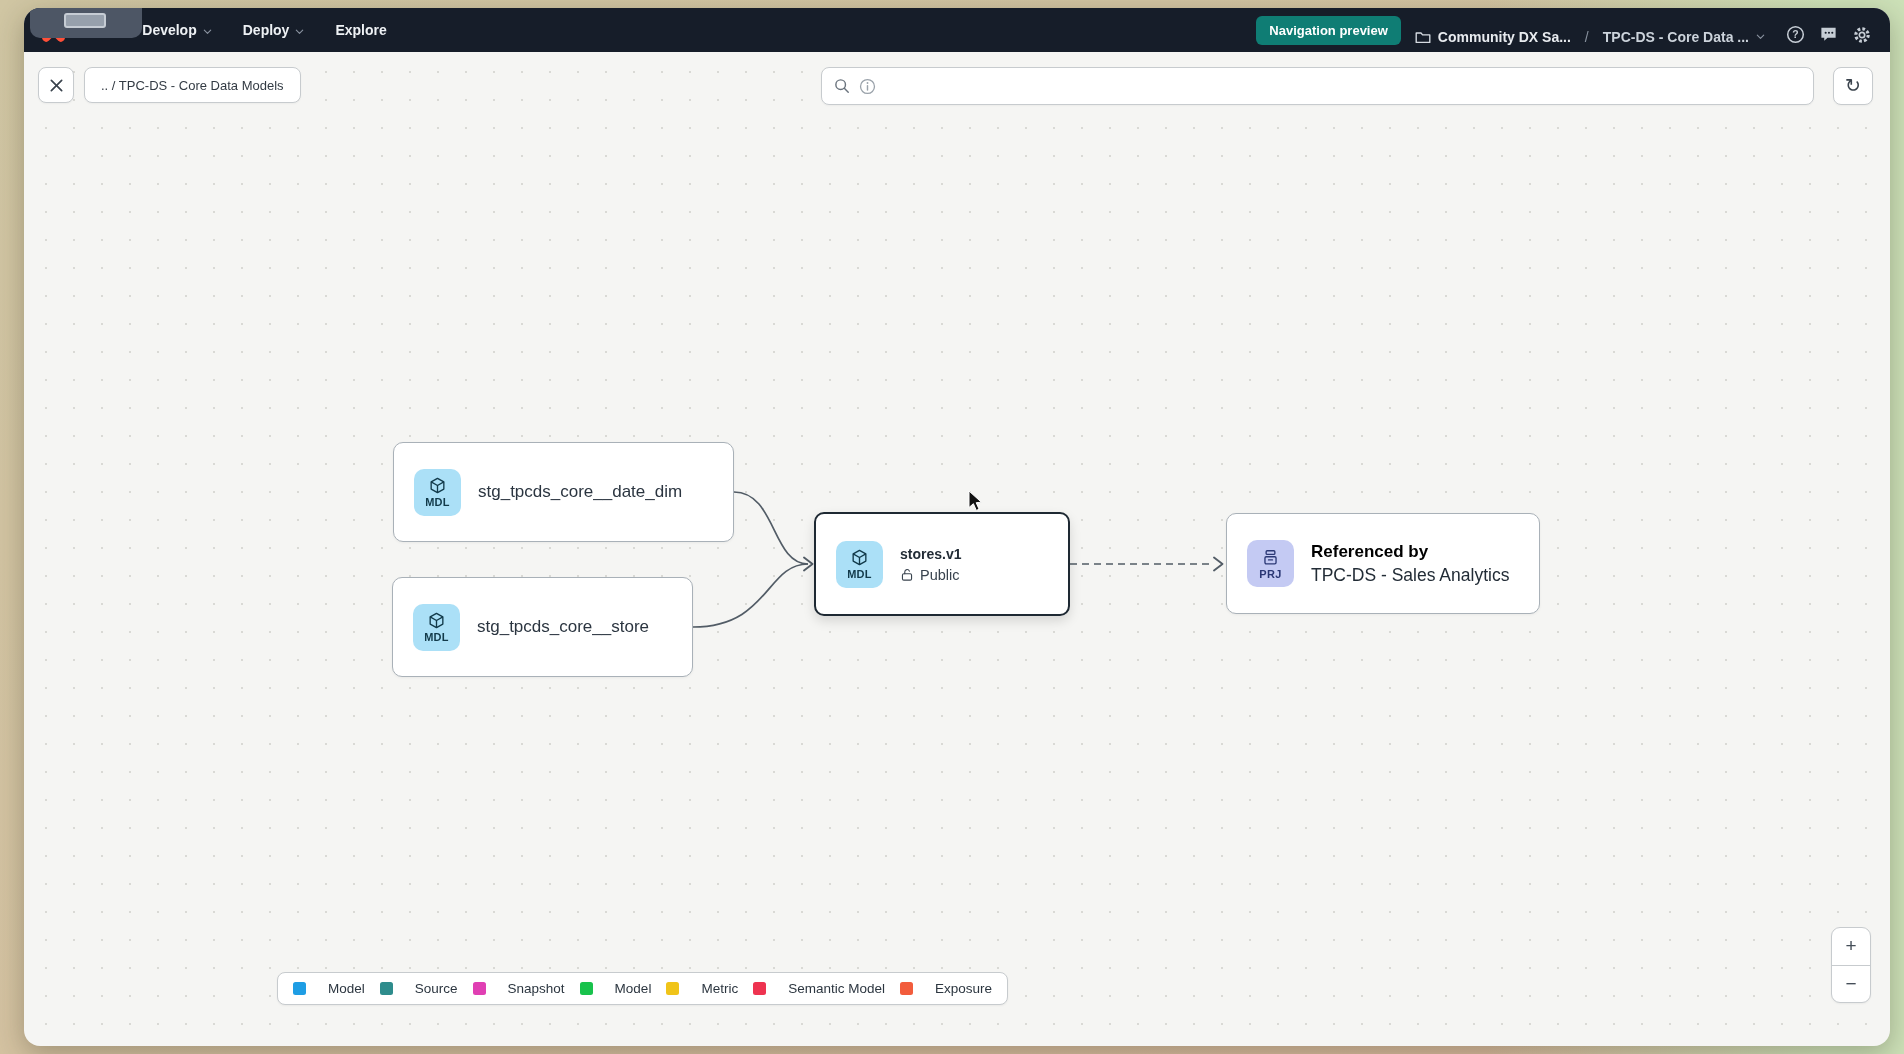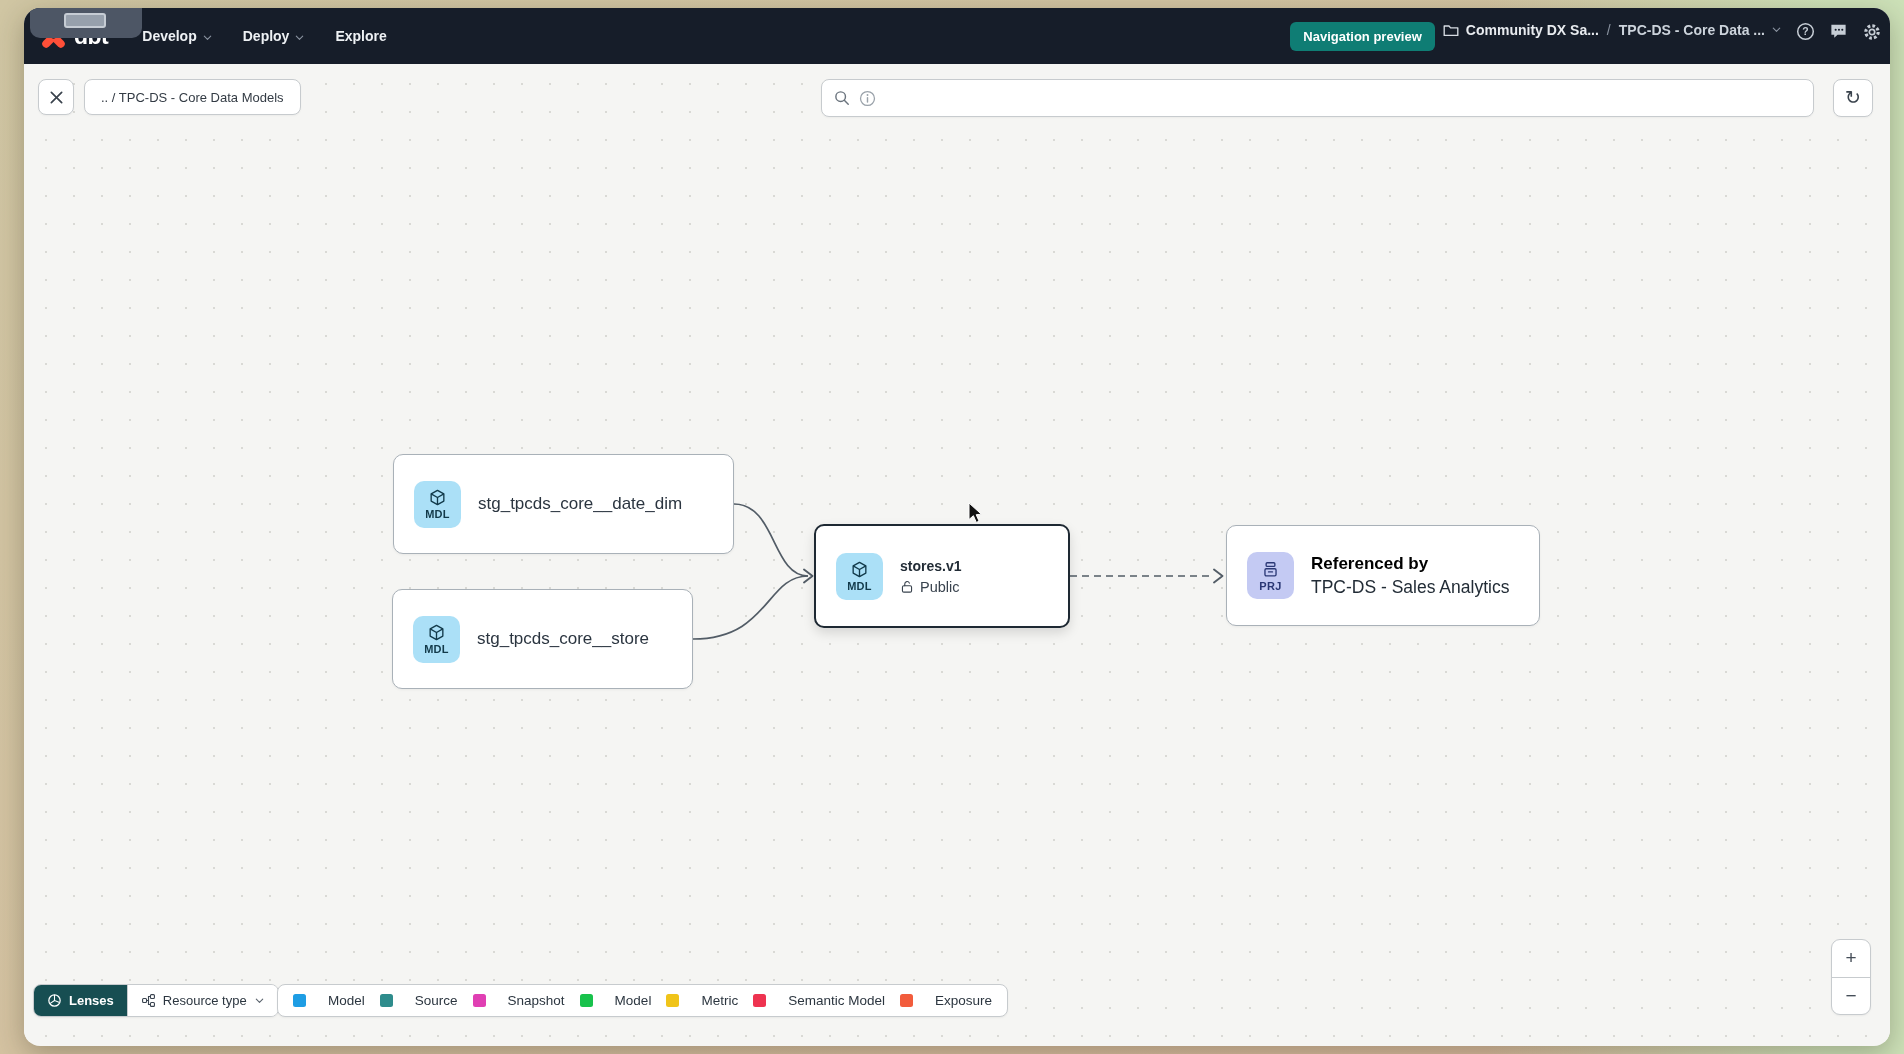--- a/index.html
+++ b/index.html
@@ -14,28 +14,28 @@
   .window { position:absolute; left:24px; top:8px; width:1866px; height:1038px;
     border-radius:16px; overflow:hidden; background:#f5f5f3;
     box-shadow:0 8px 28px rgba(40,35,20,.30); }
 
   .artifact { position:absolute; left:6px; top:0; width:112px; height:30px;
     background:#4d5665; border-radius:0 0 10px 10px; z-index:6; }
   .artifact .inner { position:absolute; left:34px; top:5px; width:42px; height:15px;
     background:#97a0ac; border-radius:3px; border:2px solid #c6ccd4; }
 
   
-  .navbar { position:relative; height:56px; background:#161d29; display:flex;
-    align-items:center; padding:0 8px 0 16px; z-index:5; }
+  .navbar { position:relative; height:44px; background:#161d29; display:flex;
+    align-items:center; padding:0 18px 0 16px; z-index:5; }
   .logo { display:flex; align-items:center; gap:7px; margin-right:34px; }
   .logo-text { color:#fff; font-size:23px; font-weight:700; letter-spacing:-0.5px; }
   .nav-item { display:flex; align-items:center; gap:5px; color:#eef1f4;
     font-size:14px; font-weight:600; margin-right:30px; cursor:pointer; }
   .nav-item .chev { color:#8a93a0; margin-top:2px; }
-  .nav-right { margin-left:auto; display:flex; align-items:flex-start; gap:8px; }
+  .nav-right { margin-left:auto; display:flex; align-items:flex-end; gap:14px; }
   .preview-badge { background:#0f7d74; color:#fff; font-size:13px; font-weight:600;
     padding:7px 13px; border-radius:6px; white-space:nowrap; }
   .crumb-account { display:flex; align-items:center; gap:7px; color:#e8ebef;
     font-size:14px; font-weight:700; white-space:nowrap; }
   .crumb-sep { color:#8a93a0; font-size:14px; }
   .crumb-project { display:flex; align-items:center; gap:6px; color:#ccd3db;
     font-size:14px; font-weight:600; white-space:nowrap; }
   .nav-icons { display:flex; align-items:center; gap:14px; margin-left:6px; }
   .nav-icon { display:flex; align-items:center; justify-content:center; cursor:pointer; }
 
@@ -294,43 +294,20 @@
       <div>
         <div class="node-kicker">Referenced by</div>
         <div class="node-big">TPC-DS - Sales Analytics</div>
       </div>
     </div>
 
     <svg class="cursor" width="16" height="22" viewBox="0 0 16 22">
       <polygon points="1,1 1,17.5 5.4,13.7 8.3,20.4 11.1,19.2 8.2,12.7 13.4,12.2" fill="#111" stroke="#fff" stroke-width="1"></polygon>
     </svg>
 
-    <div class="lens-group">
-      <div class="lens-seg lens-dark">
-        <svg width="15" height="15" viewBox="0 0 18 18">
-          <circle cx="9" cy="9" r="6.8" fill="none" stroke="#fff" stroke-width="1.5"></circle>
-          <path d="M9 2.2 L9 9 L15 11.5 M9 9 L3.4 12.8" fill="none" stroke="#fff" stroke-width="1.3"></path>
-        </svg>
-        <span>Lenses</span>
-      </div>
-      <div class="lens-seg lens-light">
-        <svg width="15" height="15" viewBox="0 0 19 19">
-          <g fill="none" stroke="#3a4450" stroke-width="1.4">
-            <rect x="2" y="7" width="5" height="5" rx="1.2"></rect>
-            <rect x="12" y="2" width="5" height="5" rx="1.2"></rect>
-            <rect x="12" y="12" width="5" height="5" rx="1.2"></rect>
-            <path d="M7 9.5 h2.5 M12 4.5 h-2.5 v10 h2.5"></path>
-          </g>
-        </svg>
-        <span>Resource type</span>
-        <svg width="11" height="11" viewBox="0 0 24 24" style="color:#5a636d">
-            <polyline points="5,9 12,16 19,9" fill="none" stroke="currentColor" stroke-width="2.4" stroke-linecap="round" stroke-linejoin="round"></polyline>
-          </svg>
-      </div>
-    </div>
 
     <div class="legend">
       <div class="legend-item">
         <span class="swatch" style="background-color: rgb(30, 157, 228);"></span>
         <span>Model</span>
       </div>
       <div class="legend-item">
         <span class="swatch" style="background-color: rgb(46, 140, 140);"></span>
         <span>Source</span>
       </div>

